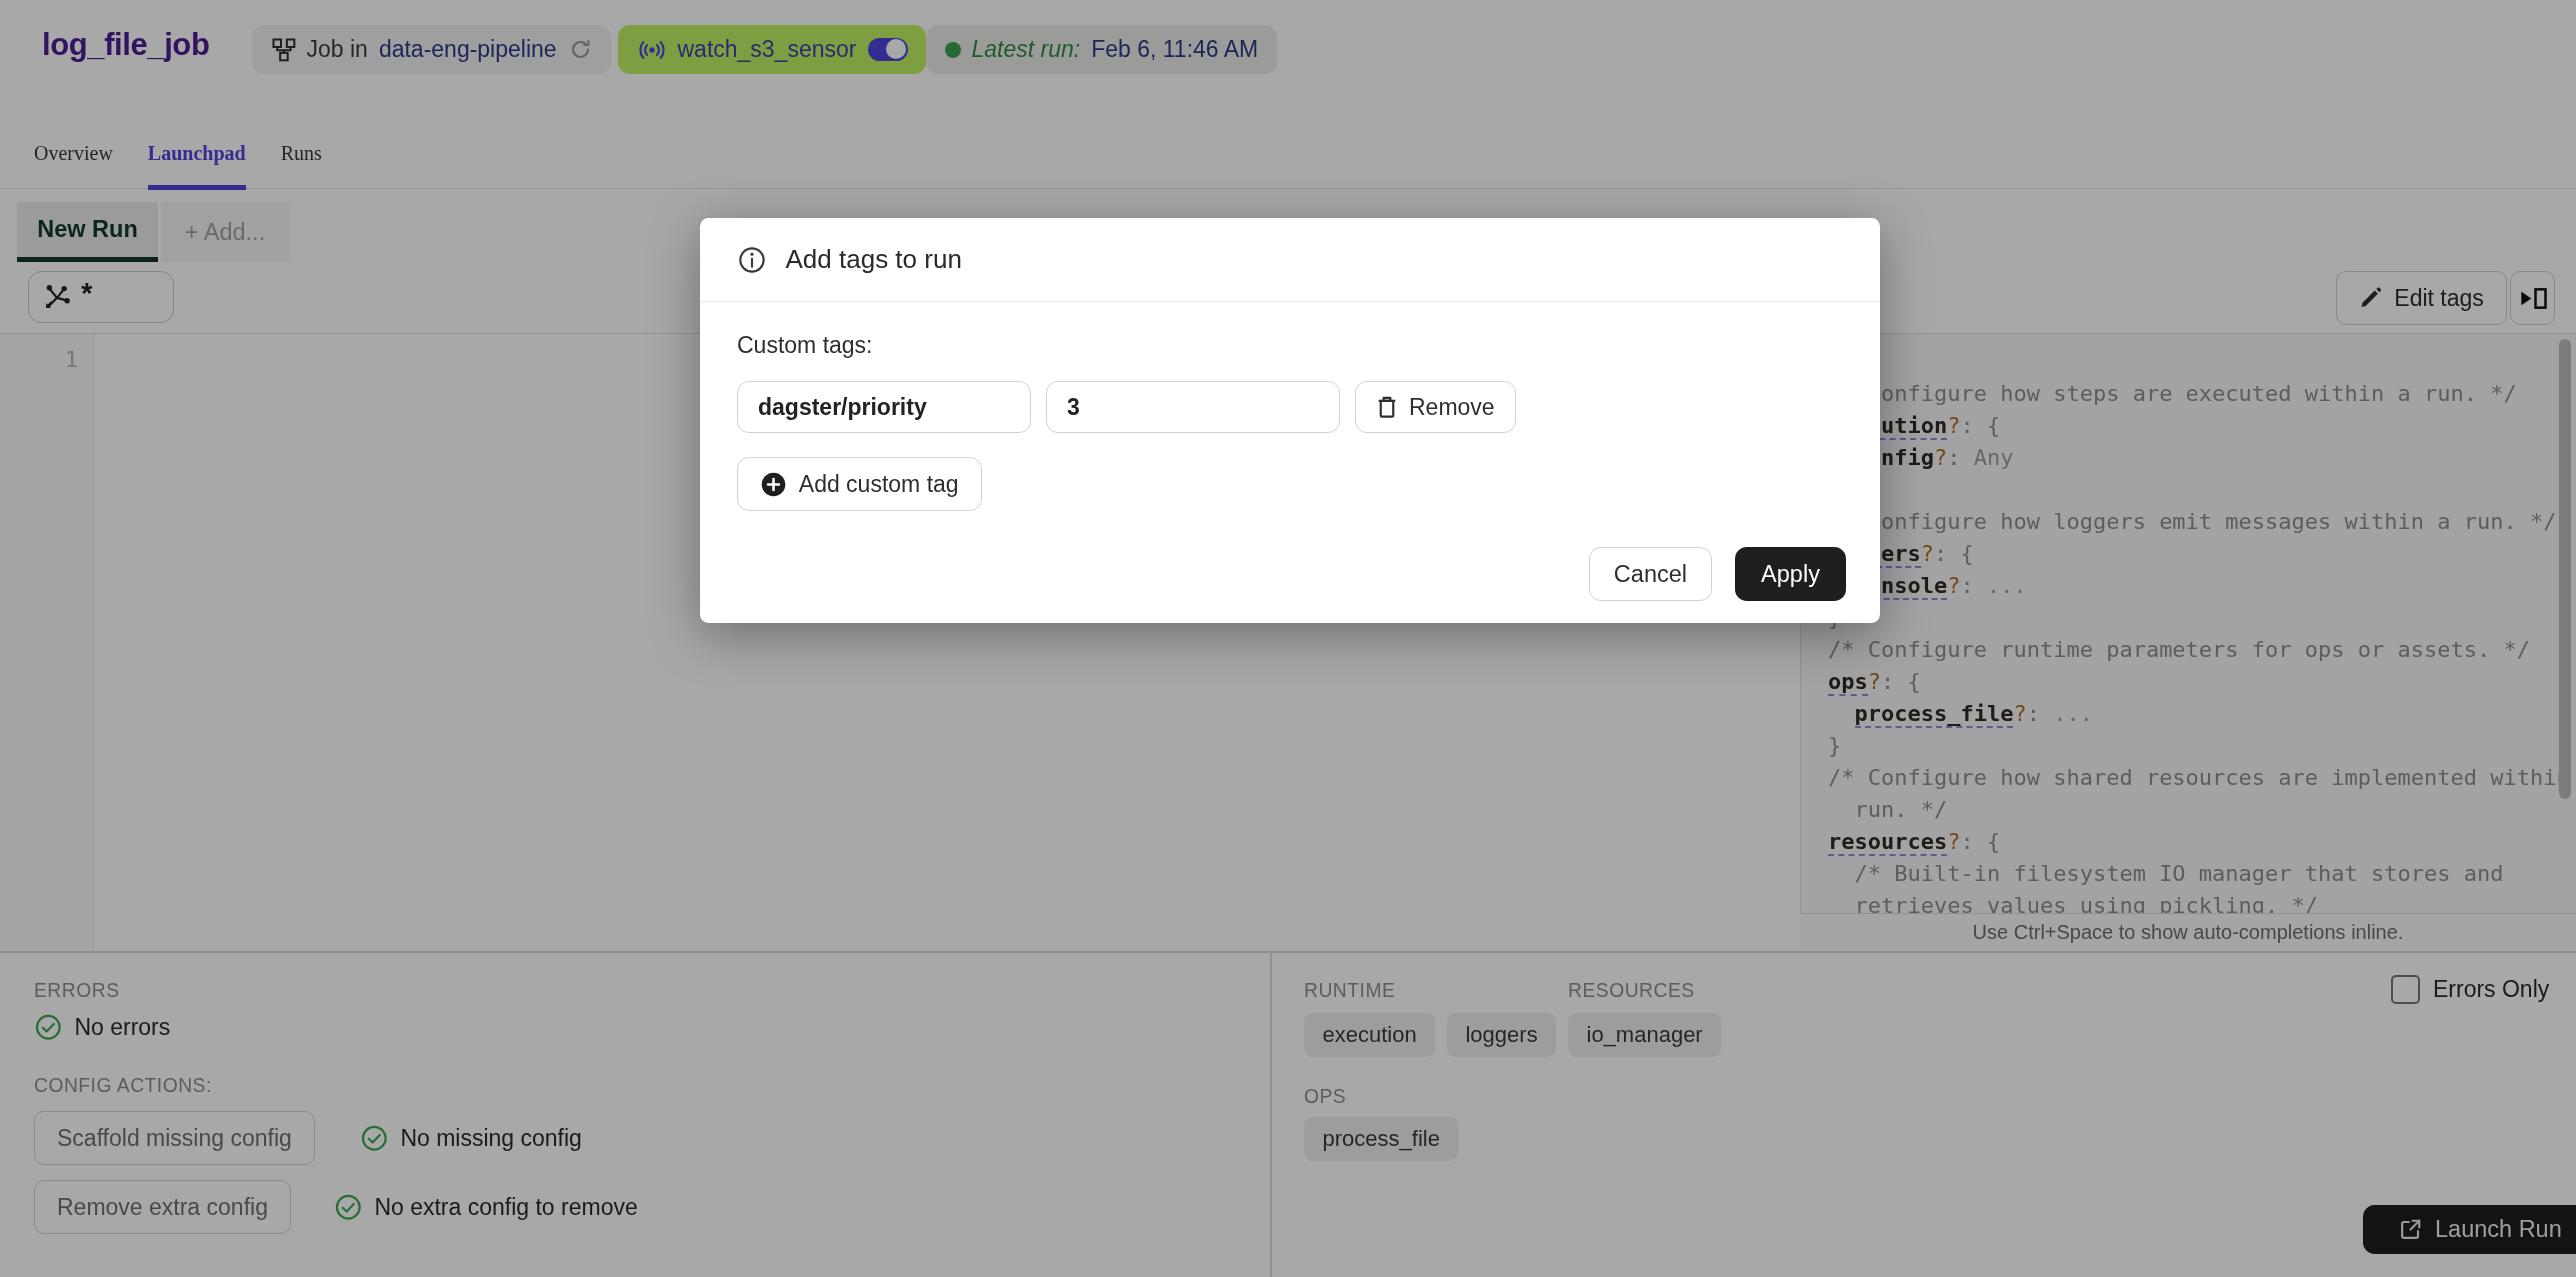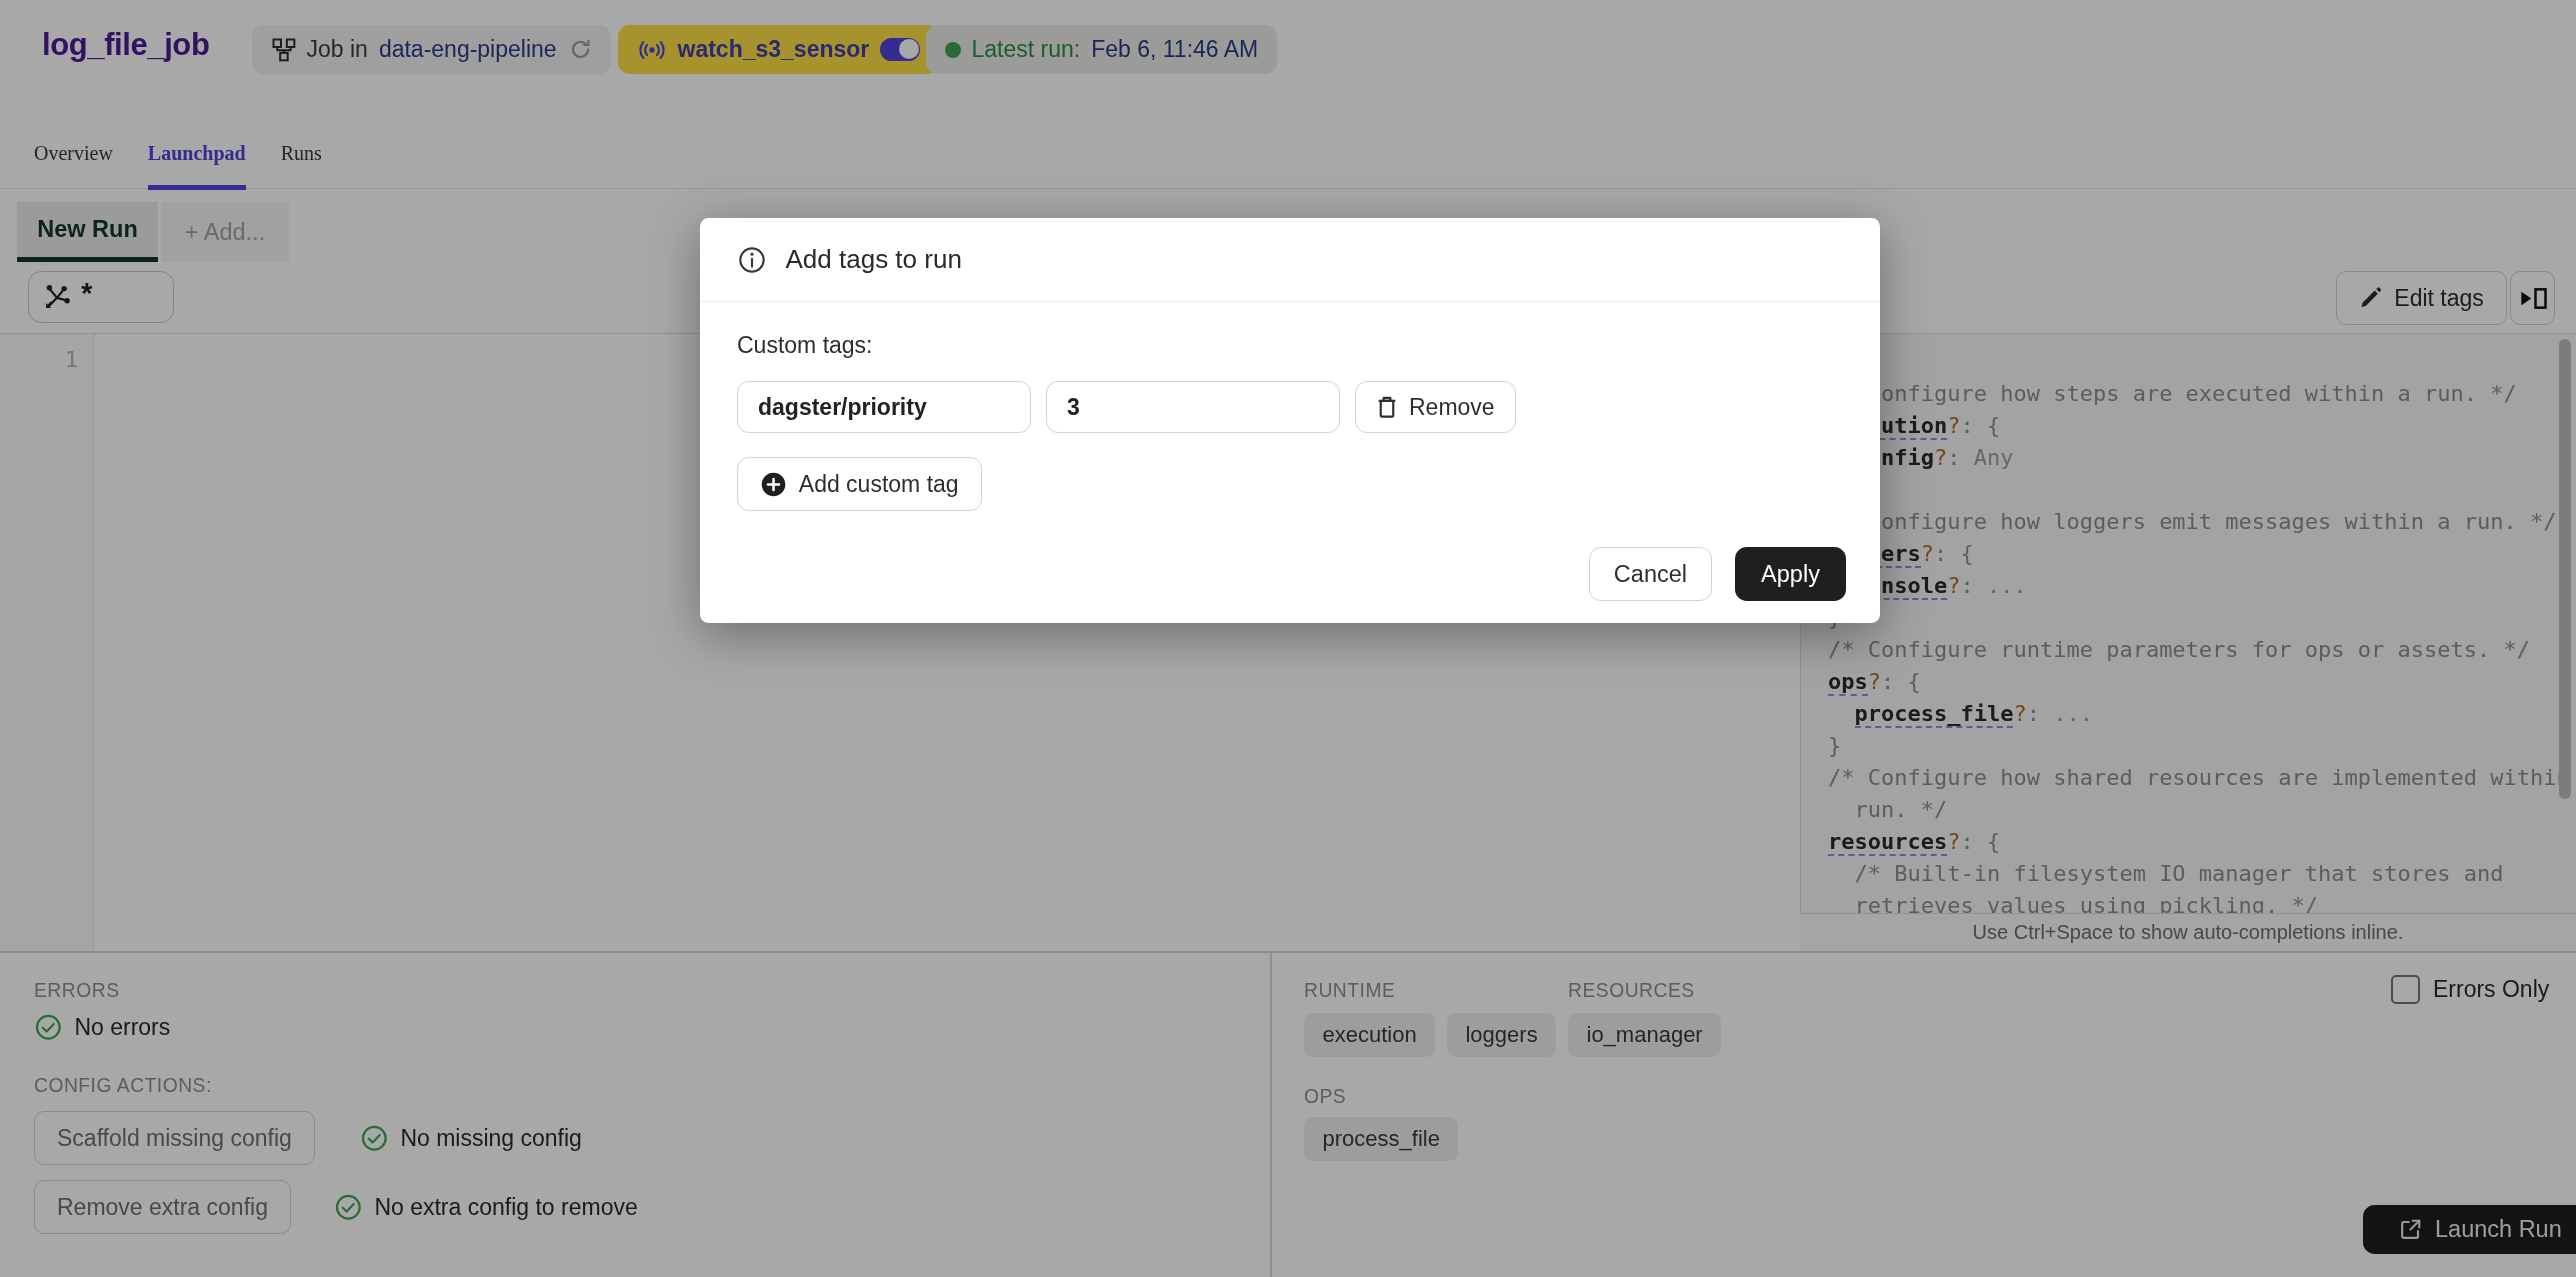--- a/index.html
+++ b/index.html
@@ -11,23 +11,23 @@
   .abs { position:absolute; }
 
   
   .page-title { left:42px; top:27px; font-size:31px; font-weight:700; color:#4c1d95; letter-spacing:-0.4px; }
   .chip {
     position:absolute; top:25px; height:49px; display:inline-flex; align-items:center;
     gap:11px; padding:0 18.5px; border-radius:11.8px; font-size:23px; white-space:nowrap;
   }
   .chip-job { left:252px; background:#F1F1F3; color:#3c3c3c; }
   .chip-job .link { color:#2B3A86; }
-  .chip-sensor { left:618px; background:#fde047; color:#443DAE; font-weight:700; }
+  .chip-sensor { left:618px; background:#bef264; color:#443DAE; font-weight:400; }
   .chip-latest { left:926px; background:#EBEDEA; }
-  .chip-latest .prefix { color:#2F8A44; }
+  .chip-latest .prefix { color:#2F8A44;font-style:italic; }
   .chip-latest .link { color:#2B3A86; }
   .green-dot { width:16px; height:16px; border-radius:50%; background:#3FA14F; }
   .toggle { position:relative; width:40px; height:23.5px; border-radius:11.8px; background:#4F43DD; }
   .toggle .knob { position:absolute; right:1.7px; top:1.7px; width:20px; height:20px; border-radius:50%; background:#fff; }
 
   
   .tabs-row {
     position:absolute; left:0; right:0; top:118px; height:71px;
     border-bottom:1.7px solid #E4E4E4; display:flex; gap:35px; padding-left:34px; align-items:stretch;
   }

